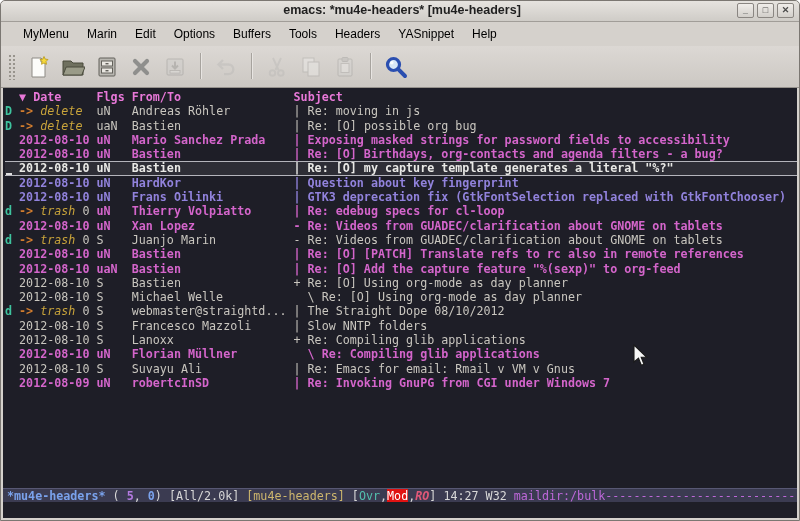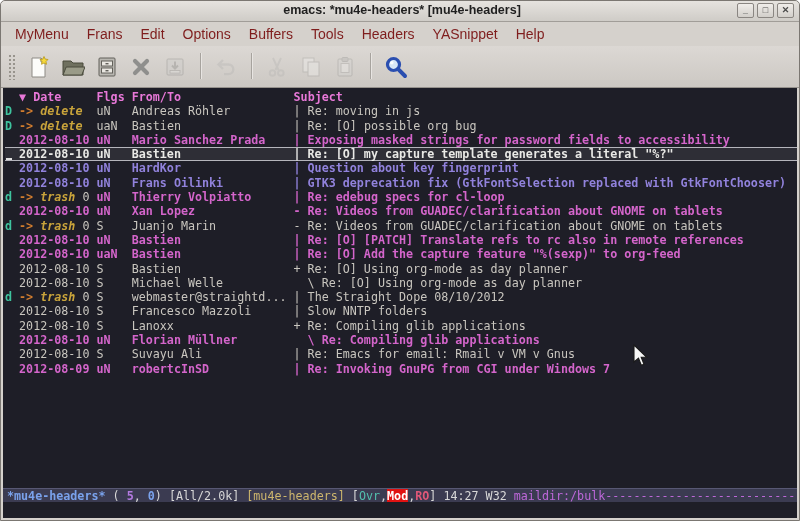--- a/index.html
+++ b/index.html
@@ -12,21 +12,21 @@
     background:linear-gradient(#e6e3df,#cfccc7);
     border-bottom:1px solid #a19d98;border-radius:4px 4px 0 0;}
   .title{position:absolute;left:4px;right:0;top:2px;text-align:center;
     font-size:12.5px;font-weight:bold;color:#1f1f1f;}
   .win-controls{position:absolute;right:5px;top:2px;display:flex;gap:3px;}
   .win-btn{width:17px;height:15px;border:1px solid #8a8682;border-radius:2px;
     background:linear-gradient(#f0edea,#d2cfca);color:#4a4a4a;font-size:9px;
     line-height:13px;text-align:center;font-weight:bold;}
   
   .menubar{height:24px;background:#d5d1cc;display:flex;align-items:center;
-    padding-left:5px;font-size:14px;color:#7f1d1d;}
+    padding-left:13px;font-size:12px;color:#000000;}
   .menu-item{padding:3px 9px;}
   
   .toolbar{height:42px;background:linear-gradient(#dcd8d4,#ccc8c3);
     border-bottom:1px solid #96928d;display:flex;align-items:center;padding-left:5px;}
   .grip{width:8px;height:26px;margin:0 6px 0 2px;
     background-image:radial-gradient(#98948d 1px,transparent 1.2px);
     background-size:4px 4px;}
   .tool-btn{width:32px;height:32px;border:none;background:transparent;
     display:inline-flex;align-items:center;justify-content:center;margin:0 1px;padding:0;}
   .tool-btn.disabled{opacity:.38;filter:grayscale(60%);}
@@ -37,60 +37,60 @@
   .frame{height:430px;margin:0 2px;background:#1e1e27;display:flex;flex-direction:column;}
   .buffer{flex:1;overflow:hidden;padding:2px 0 0 2px;
     font-family:"DejaVu Sans Mono",monospace;font-size:11.7px;}
   .line{position:relative;height:14.3px;line-height:14.3px;white-space:pre;overflow:hidden;}
   .seg-h{color:#e878d8;font-weight:bold;}
   .seg-p{color:#c9c6bf;}
   .seg-k{color:#d465cb;font-weight:bold;}
   .seg-v{color:#9182dc;font-weight:bold;text-align:center;}
   .seg-d{color:#3ec39e;font-weight:bold;}
   .seg-a{color:#d07c2e;font-weight:bold;}
-  .seg-w{color:#c9a43b;font-weight:bold;font-style:italic;}
+  .seg-w{color:#c9a43b;font-weight:normal;font-style:italic;}
   .seg-cur{color:#e9e9e6;font-weight:bold;}
   .row.current{background:#2e2e36;
     box-shadow:inset 0 1px 0 #b5b5bc, inset 0 -1px 0 #b5b5bc;}
   .row.current::before{content:"";position:absolute;left:1px;bottom:1px;
     width:6px;height:2px;background:#e0e0e0;}
   .end-line{color:#c9942d;font-style:italic;}
   
   .modeline{height:14px;line-height:14px;background:#3b3b51;
     border-top:1px solid #585874;padding-left:4px;white-space:pre;overflow:hidden;
     font-family:"DejaVu Sans Mono",monospace;font-size:11.7px;}
   .seg-mlp{color:#d8d8d8;}
   .seg-mlblue{color:#7aa2ec;font-weight:bold;}
   .seg-mlnum{color:#b37ae0;font-weight:bold;}
   .seg-mlnum2{color:#7aa2ec;font-weight:bold;}
   .seg-mltan{color:#cdb66d;}
   .seg-mlteal{color:#53c0ae;}
-  .seg-mlmod{color:#ffffff;background:#e01212;font-weight:bold;}
-  .seg-mlro{color:#e05878;font-weight:bold;}
+  .seg-mlmod{color:#ffffff;background:#e01212;font-weight:normal;}
+  .seg-mlro{color:#e05878;font-weight:bold;font-style:italic;}
   .seg-mlvio{color:#bd68d9;text-align:center;}
   .echo{height:16px;background:#1e1e27;}
   .bottom-strip{height:3px;background:#d5d1cc;}
   .mouse-cursor{position:absolute;left:632px;top:343px;z-index:50;pointer-events:none;}
 </style>
 </head>
 <body>
 
 <div class="window">
   <div class="titlebar">
     <div class="title">emacs: *mu4e-headers* [mu4e-headers]</div>
     <div class="win-controls" id="win-controls">
         <div class="win-btn">_</div>
         <div class="win-btn">□</div>
         <div class="win-btn">✕</div>
       </div>
   </div>
 
   <div class="menubar" id="menubar">
       <span class="menu-item">MyMenu</span>
-      <span class="menu-item">Frans</span>
+      <span class="menu-item">Marin</span>
       <span class="menu-item">Edit</span>
       <span class="menu-item">Options</span>
       <span class="menu-item">Buffers</span>
       <span class="menu-item">Tools</span>
       <span class="menu-item">Headers</span>
       <span class="menu-item">YASnippet</span>
       <span class="menu-item">Help</span>
     </div>
 
   <div class="toolbar">
@@ -155,20 +155,21 @@
         </button></span>
   </div>
 
   <div class="frame">
     <div class="buffer">
       <div class="line" id="header-line"><span class="seg-h">  </span><span class="seg-h">▼</span><span class="seg-h"> </span><span class="seg-h">Date</span><span class="seg-h">     </span><span class="seg-h">Flgs</span><span class="seg-h"> </span><span class="seg-h">From/To</span><span class="seg-h">                </span><span class="seg-h">Subject</span></div>
       <div id="rows">
           <div class="line row"><span class="seg-d">D </span><span class="seg-a">-&gt; </span><span class="seg-w">delete</span><span class="seg-p">  uN   Andreas Röhler         | Re: moving in js</span></div>
           <div class="line row"><span class="seg-d">D </span><span class="seg-a">-&gt; </span><span class="seg-w">delete</span><span class="seg-p">  uaN  Bastien                | Re: [O] possible org bug</span></div>
           <div class="line row"><span class="seg-k">  2012-08-10 uN   Mario Sanchez Prada    | Exposing masked strings for password fields to accessibility</span></div>
+          <div class="line row"><span class="seg-k">  2012-08-10 uN   Bastien                | Re: [O] Birthdays, org-contacts and agenda filters - a bug?</span></div>
           <div class="line row current"><span class="seg-cur">  2012-08-10 uN   Bastien                | Re: [O] my capture template generates a literal "%?"</span></div>
           <div class="line row"><span class="seg-v">  2012-08-10 uN   HardKor                | Question about key fingerprint</span></div>
           <div class="line row"><span class="seg-v">  2012-08-10 uN   Frans Oilinki          | GTK3 deprecation fix (GtkFontSelection replaced with GtkFontChooser)</span></div>
           <div class="line row"><span class="seg-d">d </span><span class="seg-a">-&gt; </span><span class="seg-w">trash</span><span class="seg-p"> 0 </span><span class="seg-k">uN   Thierry Volpiatto      | Re: edebug specs for cl-loop</span></div>
           <div class="line row"><span class="seg-k">  2012-08-10 uN   Xan Lopez              - Re: Videos from GUADEC/clarification about GNOME on tablets</span></div>
           <div class="line row"><span class="seg-d">d </span><span class="seg-a">-&gt; </span><span class="seg-w">trash</span><span class="seg-p"> 0 S    Juanjo Marin           - Re: Videos from GUADEC/clarification about GNOME on tablets</span></div>
           <div class="line row"><span class="seg-k">  2012-08-10 uN   Bastien                | Re: [O] [PATCH] Translate refs to rc also in remote references</span></div>
           <div class="line row"><span class="seg-k">  2012-08-10 uaN  Bastien                | Re: [O] Add the capture feature "%(sexp)" to org-feed</span></div>
           <div class="line row"><span class="seg-p">  2012-08-10 S    Bastien                + Re: [O] Using org-mode as day planner</span></div>
           <div class="line row"><span class="seg-p">  2012-08-10 S    Michael Welle            \ Re: [O] Using org-mode as day planner</span></div>

